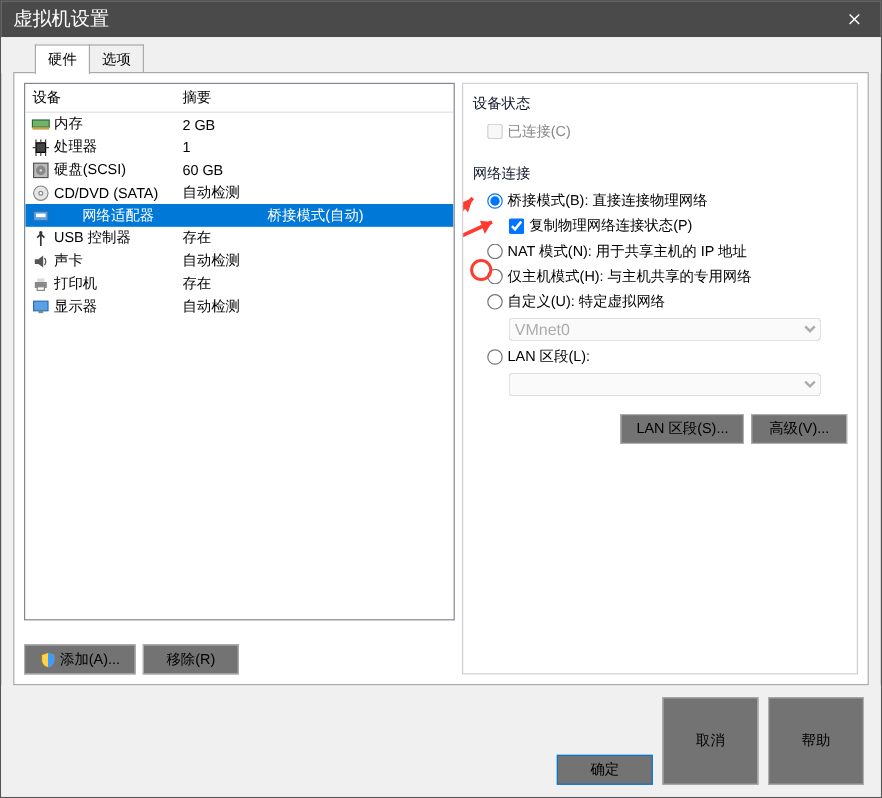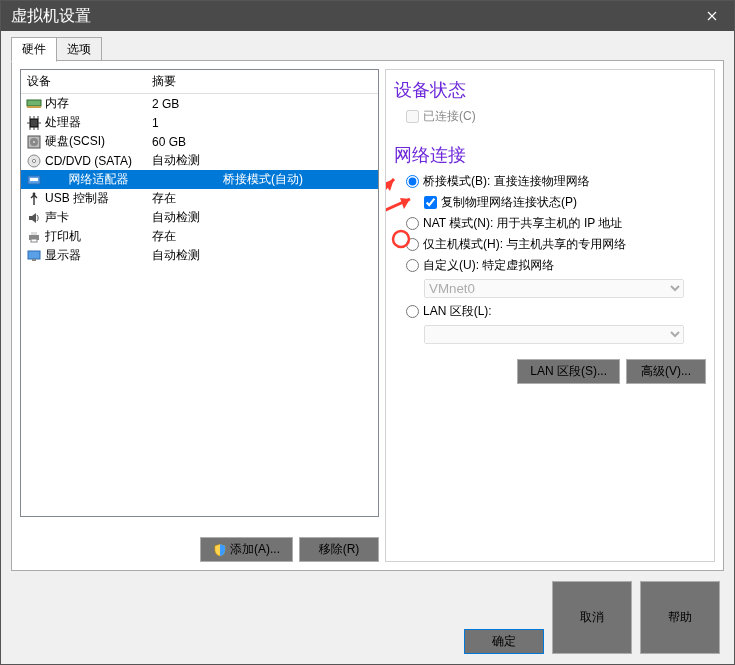--- a/index.html
+++ b/index.html
@@ -32,21 +32,21 @@
     width: 45px;
     height: 100%;
     display: flex;
     align-items: center;
     justify-content: center;
     cursor: pointer;
   }
   .tabs {
     display: flex;
     padding-top: 6px;
-    padding-left: 10px;
+    padding-left: 28px;
     background: #f0f0f0;
   }
   .tab {
     padding: 3px 10px;
     border: 1px solid #aaa;
     border-bottom: none;
     background: #f0f0f0;
     margin-right: -1px;
     cursor: pointer;
     font-size: 12px;
@@ -108,21 +108,21 @@
     height: 16px;
     display: flex;
     align-items: center;
     justify-content: center;
     margin-right: 2px;
   }
   .hw-row .col-dev { width: 107px; white-space: nowrap; overflow:hidden;}
   .hw-row .col-sum { flex: 1; white-space: nowrap; overflow:hidden;}
   .left-buttons {
     display: flex;
-    justify-content: flex-end;
+    justify-content: flex-start;
     gap: 6px;
     margin-top: 20px;
   }
   .btn {
     border: 1px solid #adadad;
     background: #737373;
     padding: 3px 12px;
     min-width: 80px;
     cursor: pointer;
     text-align: center;
@@ -139,22 +139,22 @@
     padding: 2px 8px 8px 8px;
     background: #fff;
     overflow:hidden;
   }
   .group {
     margin-bottom: 10px;
     position: relative;
     padding-top:6px;
   }
   .group-title {
-    font-size: 18px;
-    color: #6d28d9;
+    font-size: 12px;
+    color: #0f172a;
     margin-bottom: 4px;
   }
   .group-body { padding-left: 12px; }
   .chk, .rad {
     display: flex;
     align-items: center;
     gap: 4px;
     padding: 2px 0;
     font-size:12px;
   }

